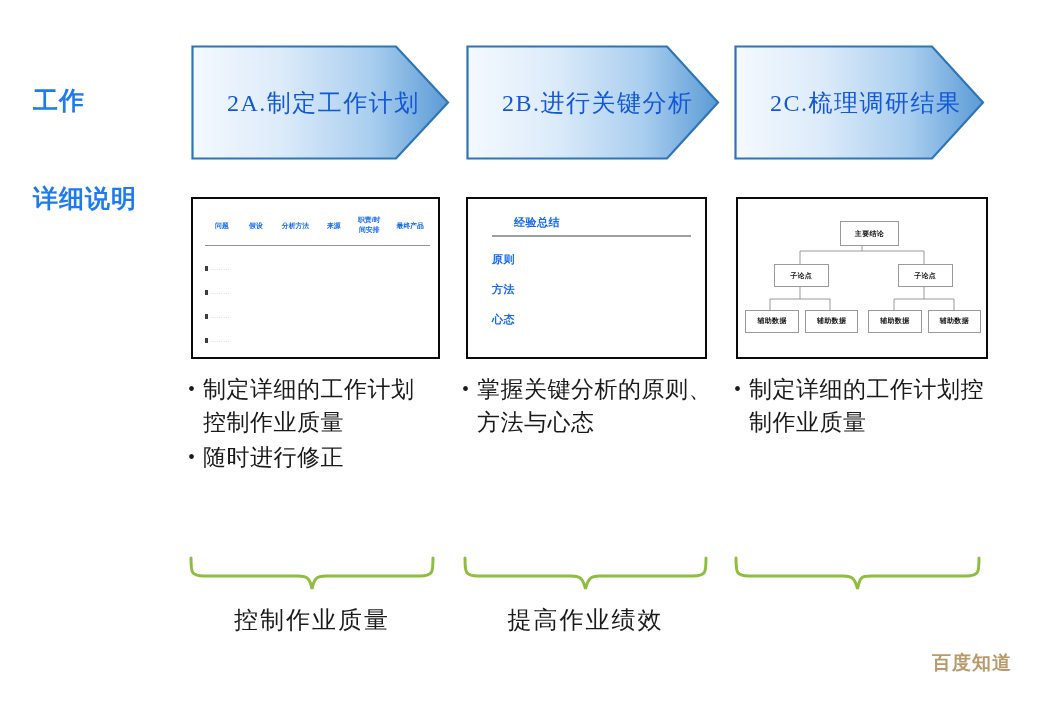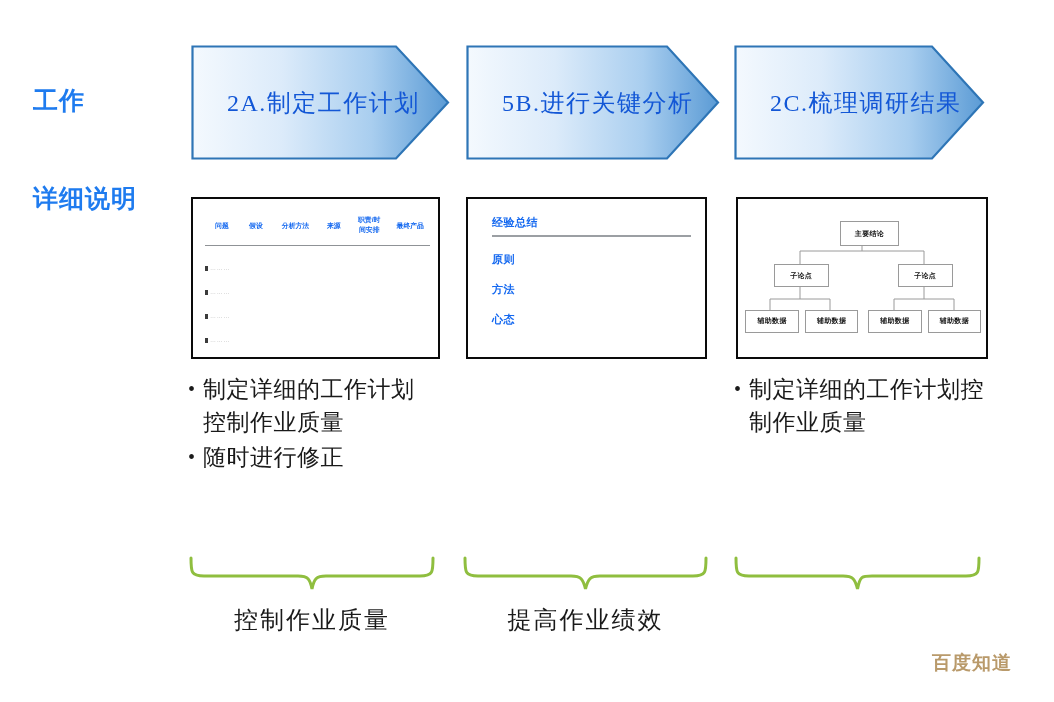--- a/index.html
+++ b/index.html
@@ -83,21 +83,21 @@
     font-family:"Liberation Sans","DejaVu Sans",sans-serif;
     transform:scale(1.3);transform-origin:left center;
     white-space:nowrap;
   }
 
   
   .exp-wrap{position:absolute;left:24px;top:16px;right:14px;}
   .exp-title{
     color:#1569F0;font-weight:bold;
     font-family:"Liberation Sans","DejaVu Sans",sans-serif;
-    font-size:11px;letter-spacing:0.5px;
+    font-size:11px;letter-spacing:0.5px;margin-left:22px;
   }
   .exp-rule{height:2px;background:#9b9fa3;margin:5px 0 0 0;}
   .exp-item{
     color:#1569F0;font-weight:bold;
     font-family:"Liberation Sans","DejaVu Sans",sans-serif;
     font-size:11px;letter-spacing:0.5px;
     margin-top:15px;
   }
 
   
@@ -206,21 +206,21 @@
       <defs>
         <linearGradient id="g1" x1="0" y1="0" x2="1" y2="0">
           <stop offset="0%" stop-color="#F4F9FE"></stop>
           <stop offset="35%" stop-color="#DCEBFA"></stop>
           <stop offset="70%" stop-color="#A9CEEF"></stop>
           <stop offset="100%" stop-color="#5B9BD5"></stop>
         </linearGradient>
       </defs>
       <path d="M1.5,1.5 H201 L252,57.5 L201,113.5 H1.5 Z" fill="url(#g1)" stroke="#2E75B6" stroke-width="2.2"></path>
     </svg>
-    <div class="chev-text">5B.进行关键分析</div>
+    <div class="chev-text">2B.进行关键分析</div>
   </div>
 
   <div class="chev" id="chev-2">
     <svg class="chev-shape" viewBox="0 0 251 115" preserveAspectRatio="none">
       <defs>
         <linearGradient id="g2" x1="0" y1="0" x2="1" y2="0">
           <stop offset="0%" stop-color="#F4F9FE"></stop>
           <stop offset="35%" stop-color="#DCEBFA"></stop>
           <stop offset="70%" stop-color="#A9CEEF"></stop>
           <stop offset="100%" stop-color="#5B9BD5"></stop>
@@ -299,20 +299,21 @@
       <div class="pyr-node" style="left:52.5%;top:70%;width:21.5%;height:15%">辅助数据</div>
       <div class="pyr-node" style="left:76.5%;top:70%;width:21.5%;height:15%">辅助数据</div>
     </div>
   </div>
 
   <div class="bullets" id="bullets-0">
     <div class="bullet-li">制定详细的工作计划控制作业质量</div>
     <div class="bullet-li">随时进行修正</div>
   </div>
   <div class="bullets" id="bullets-1">
+    <div class="bullet-li">掌握关键分析的原则、方法与心态</div>
   </div>
   <div class="bullets" id="bullets-2">
     <div class="bullet-li">制定详细的工作计划控制作业质量</div>
   </div>
 
   <div class="brace" id="brace-0">
     <svg viewBox="0 0 248 46" preserveAspectRatio="none">
       <path d="M3,2 C3,16 3,20 16,20 H110 C120,20 122,23 124,33 C126,23 128,20 138,20 H232 C245,20 245,16 245,2" fill="none" stroke="#8FBE3F" stroke-width="3" stroke-linecap="round"></path>
     </svg>
   </div>

